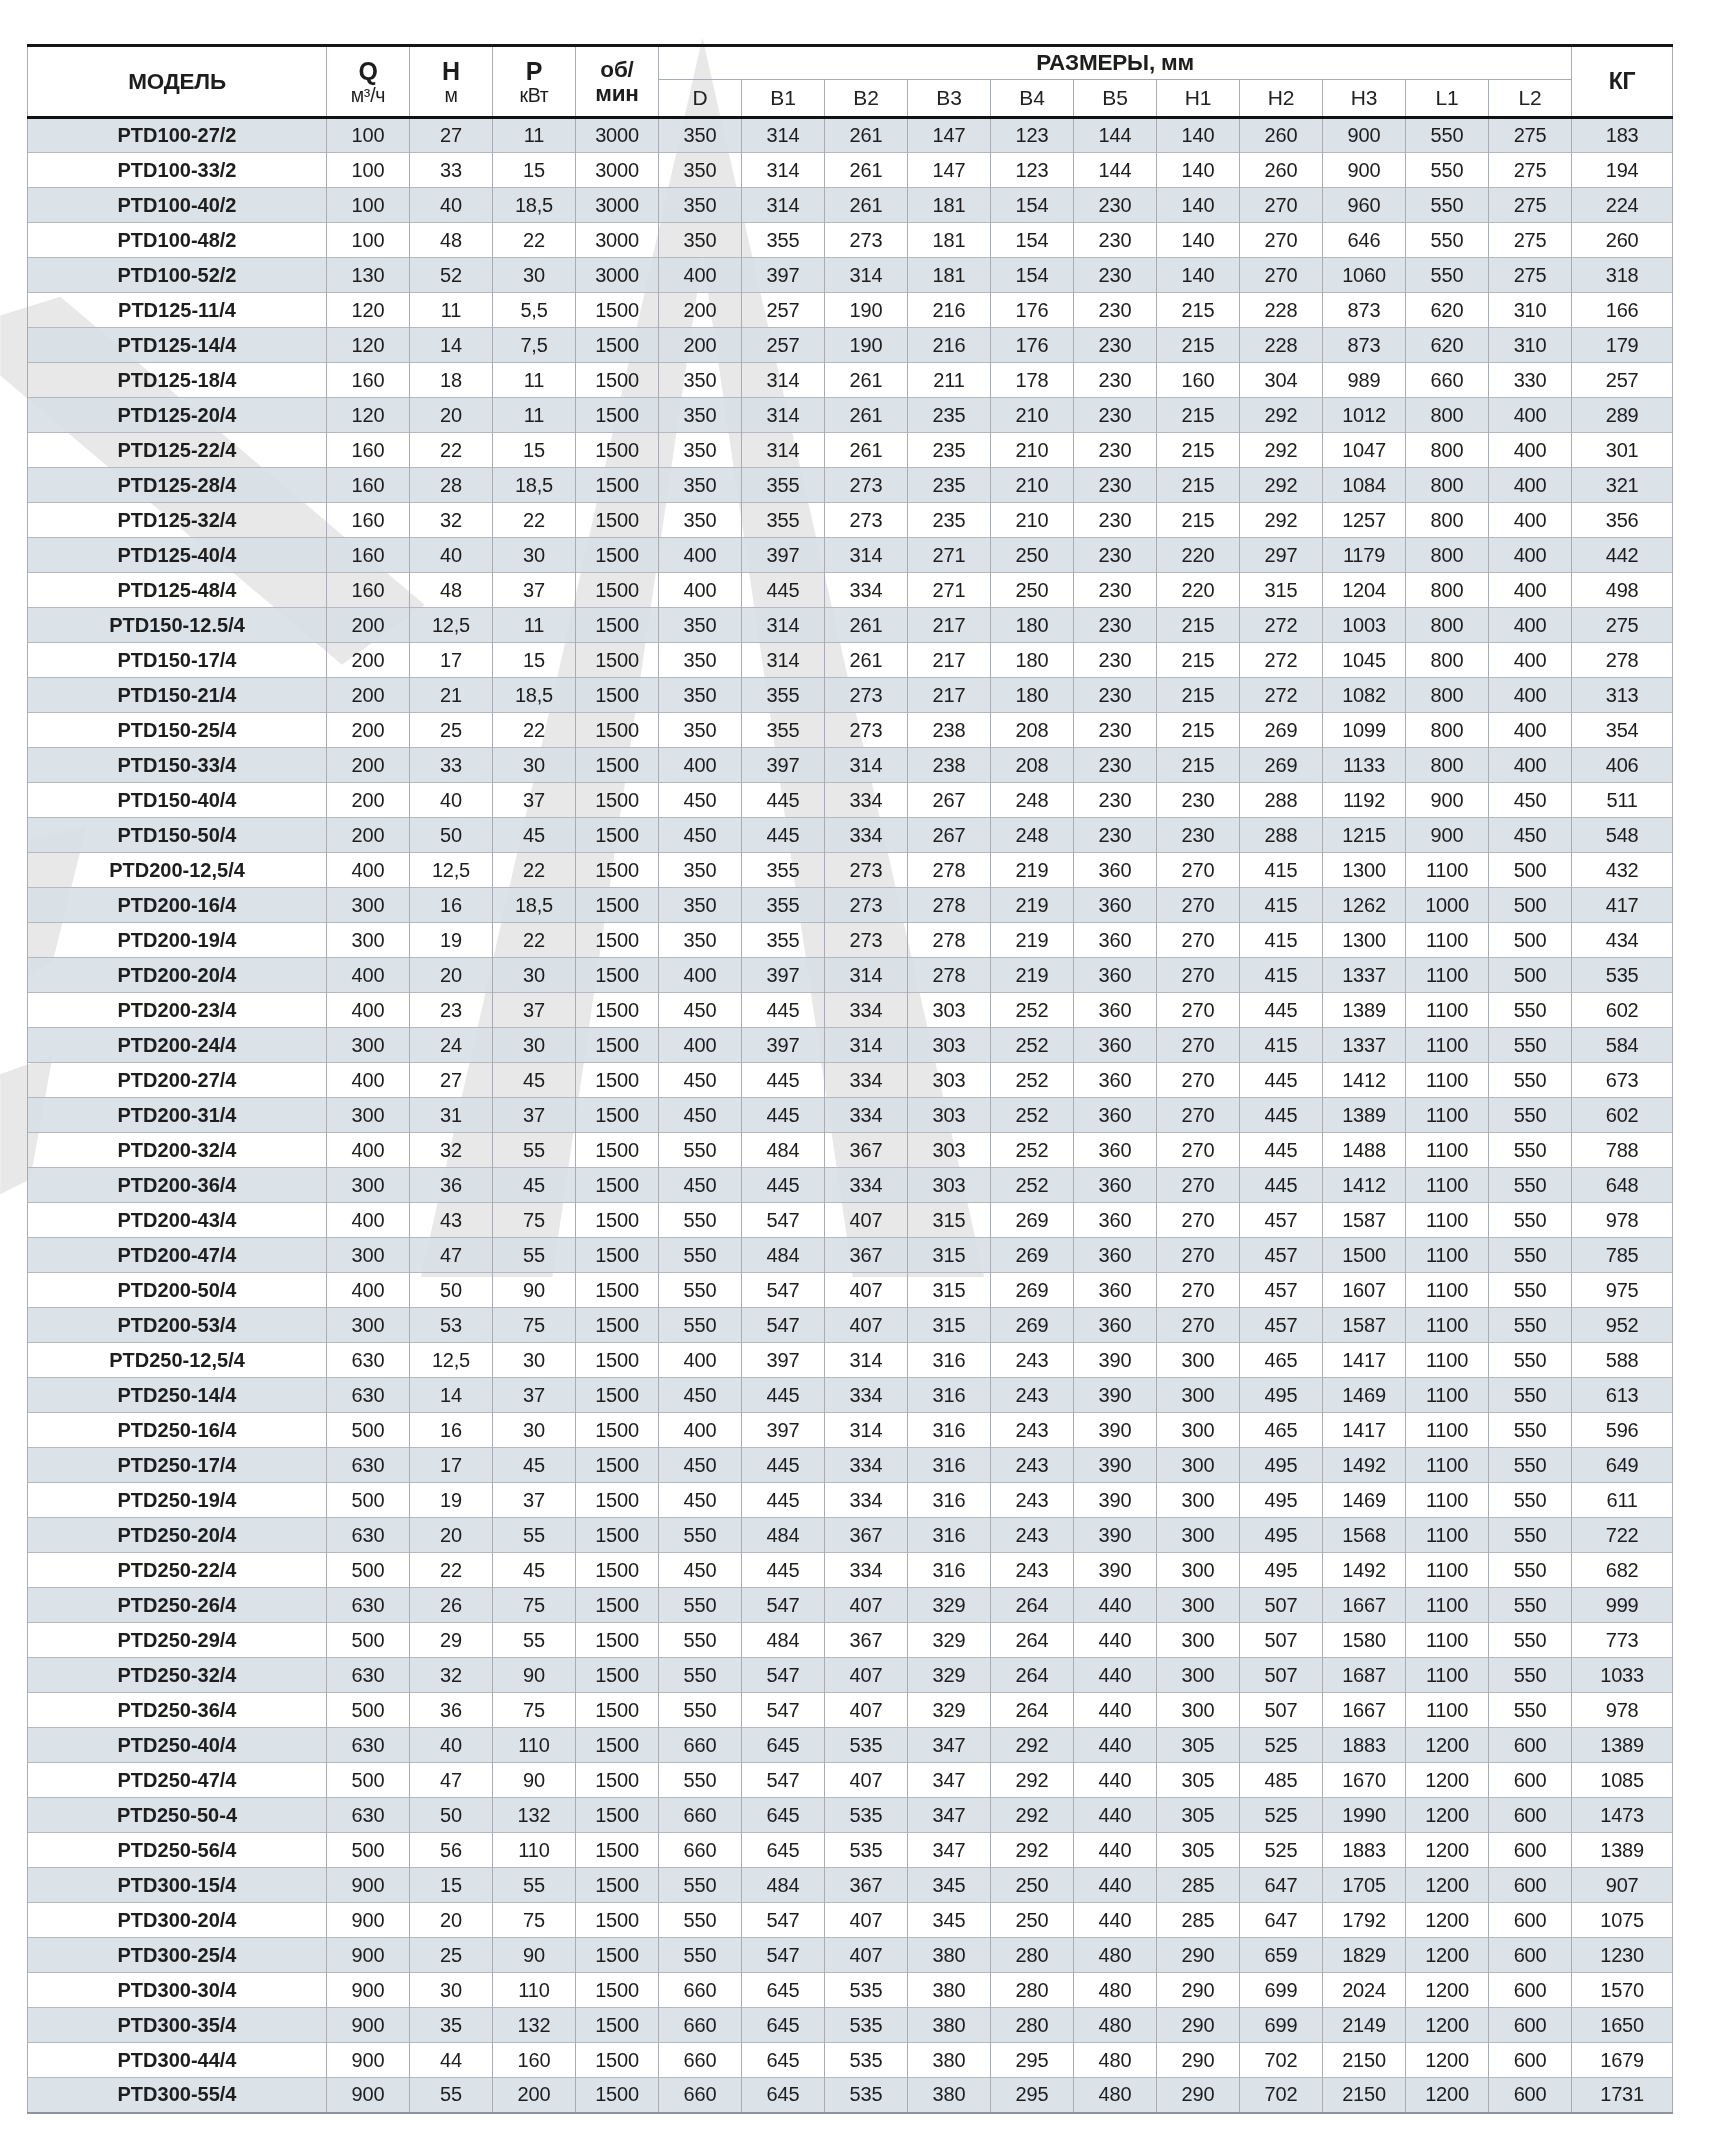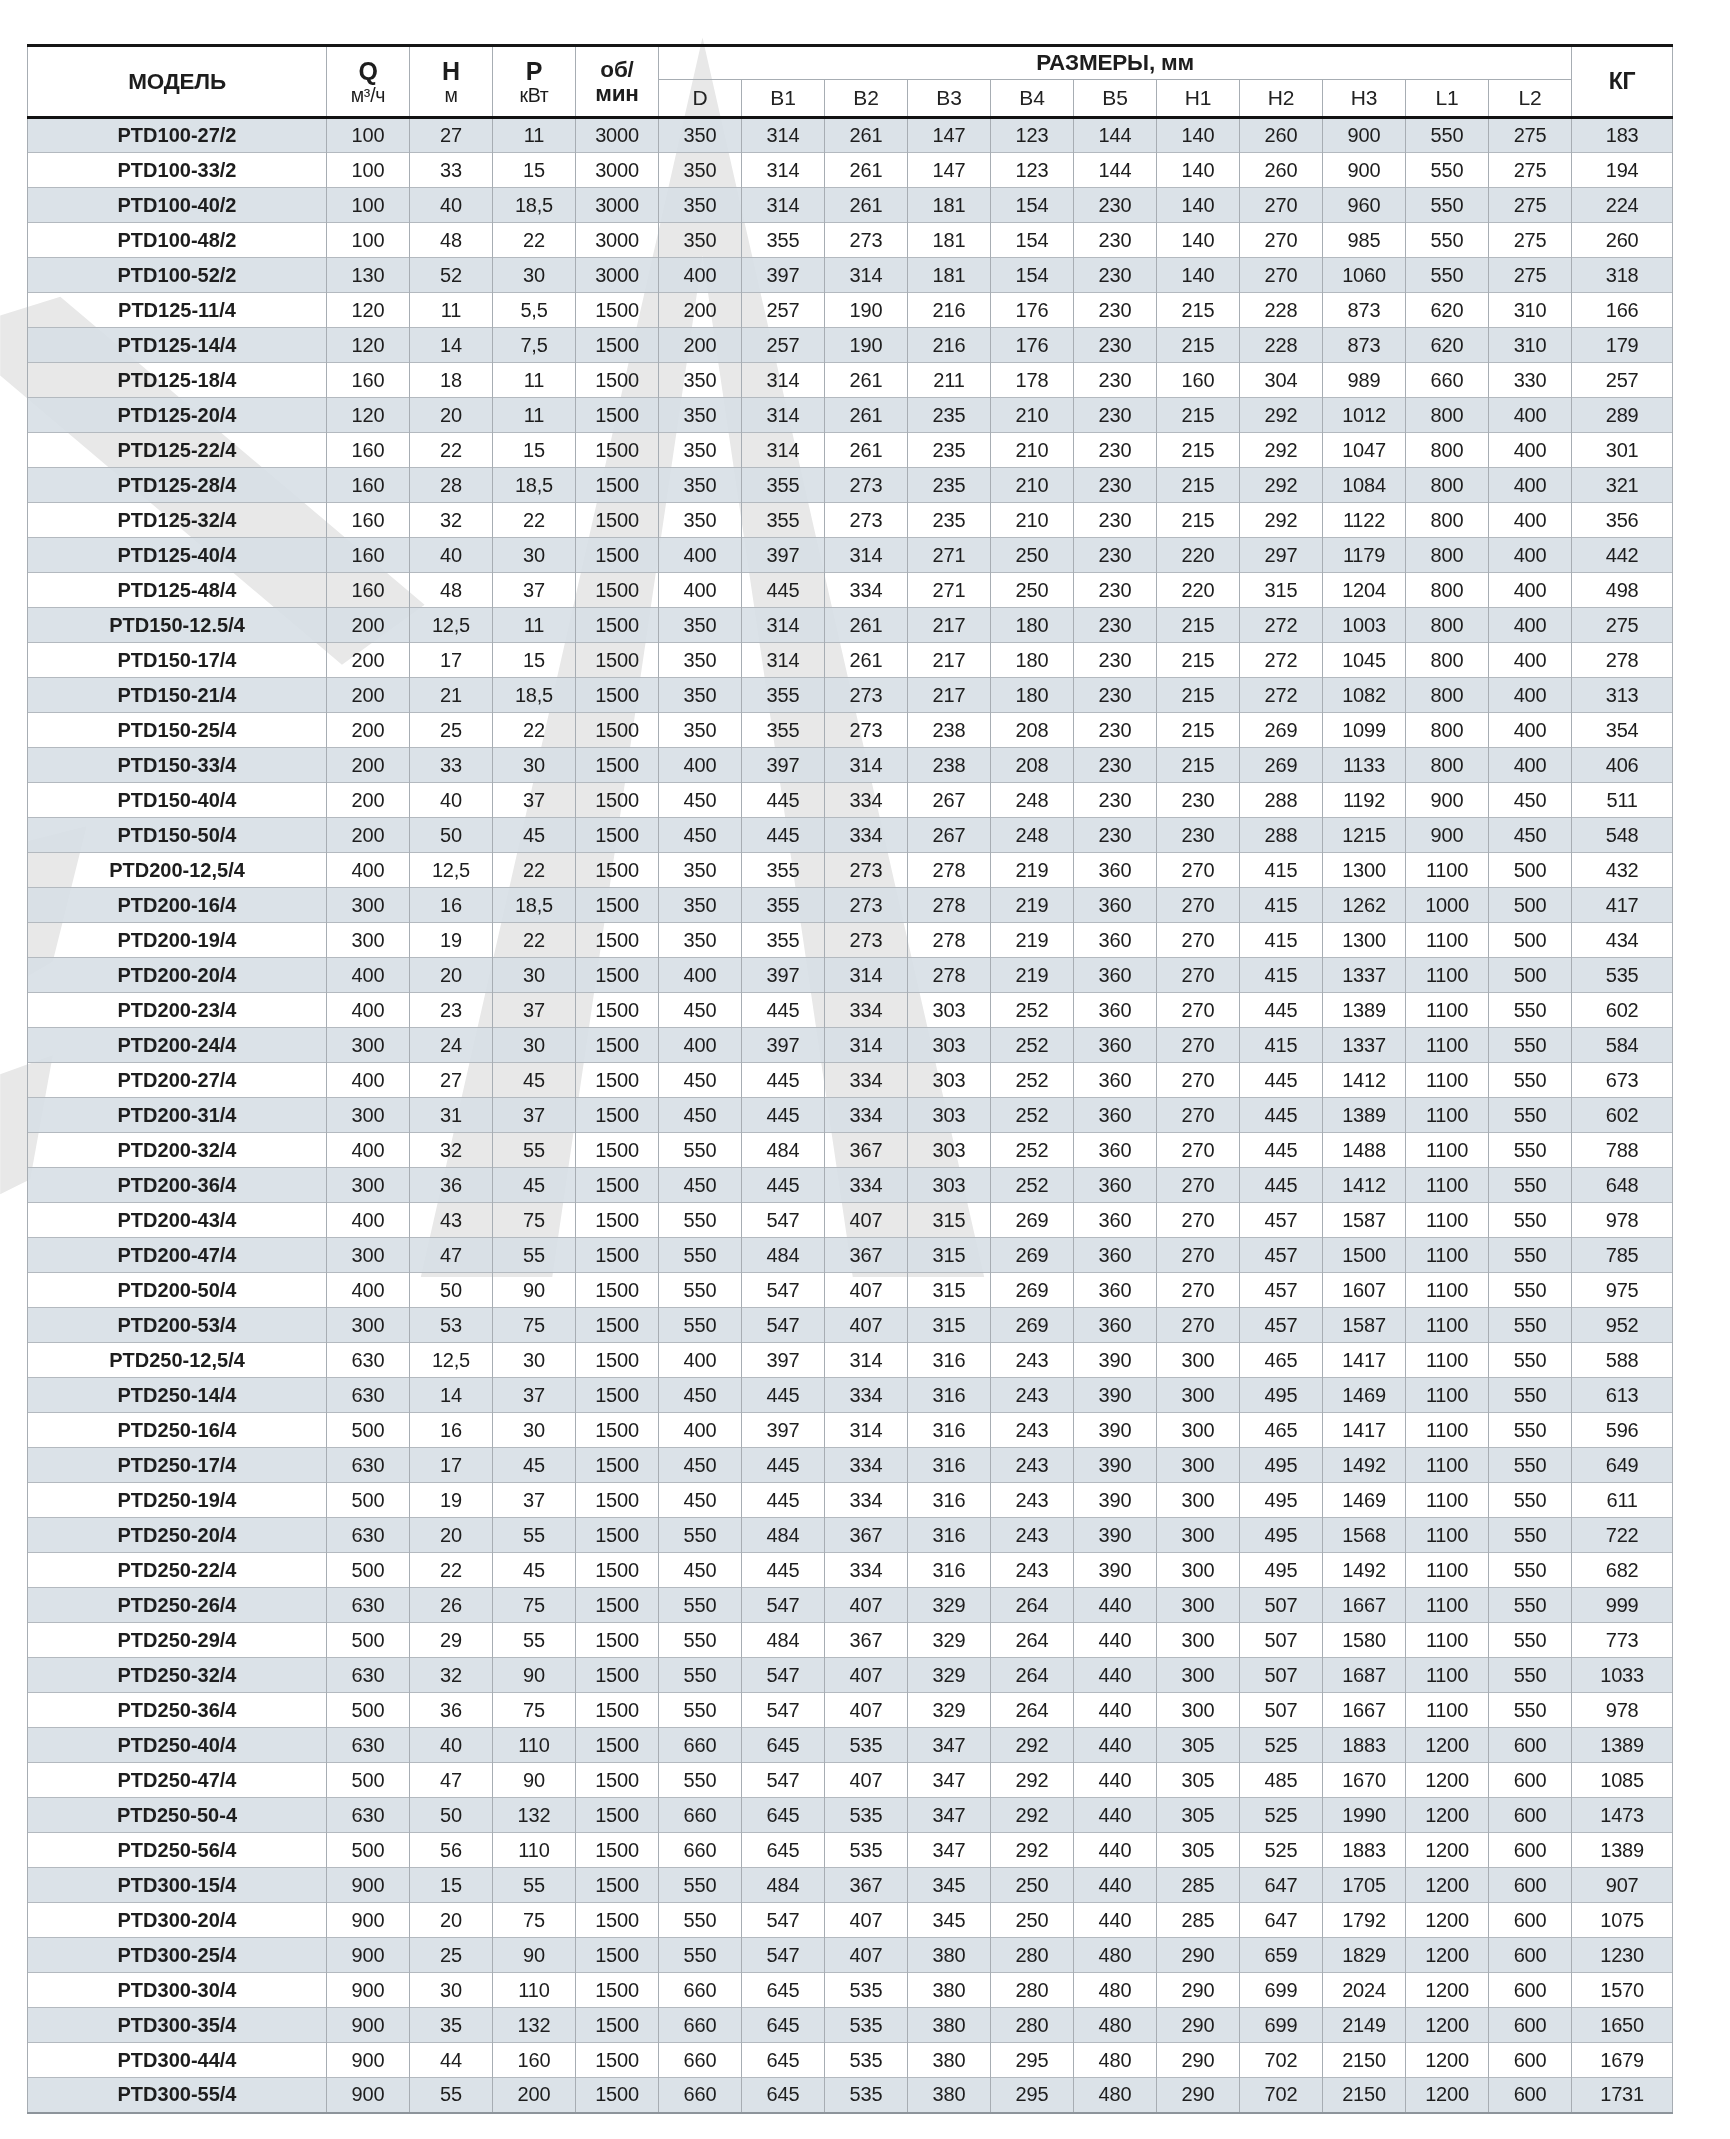--- a/index.html
+++ b/index.html
@@ -180,21 +180,21 @@
         <td>22</td>
         <td>3000</td>
         <td>350</td>
         <td>355</td>
         <td>273</td>
         <td>181</td>
         <td>154</td>
         <td>230</td>
         <td>140</td>
         <td>270</td>
-        <td>985</td>
+        <td>646</td>
         <td>550</td>
         <td>275</td>
         <td>260</td>
       </tr>
       <tr>
         <td class="model">PTD100-52/2</td>
         <td>130</td>
         <td>52</td>
         <td>30</td>
         <td>3000</td>
@@ -332,21 +332,21 @@
         <td>22</td>
         <td>1500</td>
         <td>350</td>
         <td>355</td>
         <td>273</td>
         <td>235</td>
         <td>210</td>
         <td>230</td>
         <td>215</td>
         <td>292</td>
-        <td>1122</td>
+        <td>1257</td>
         <td>800</td>
         <td>400</td>
         <td>356</td>
       </tr>
       <tr>
         <td class="model">PTD125-40/4</td>
         <td>160</td>
         <td>40</td>
         <td>30</td>
         <td>1500</td>

